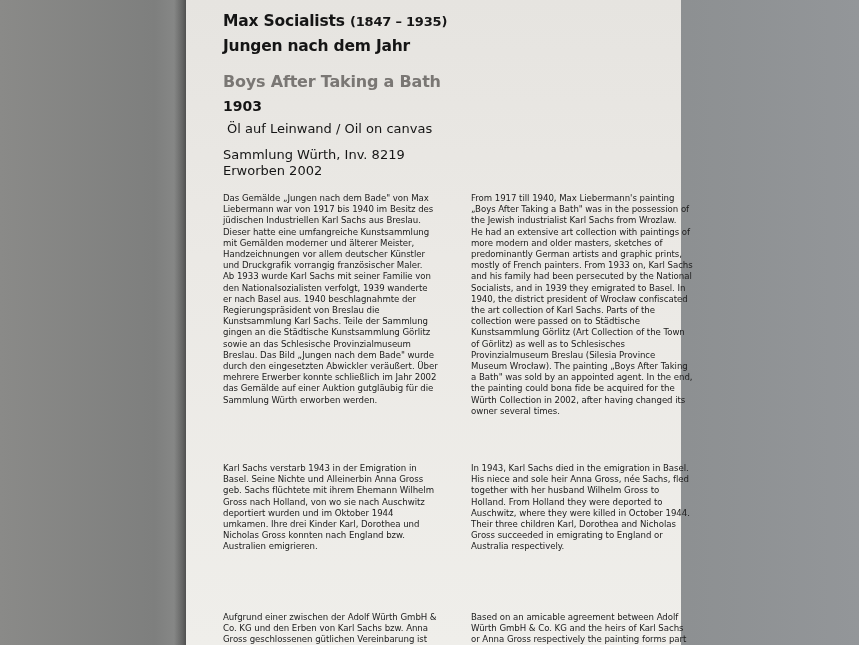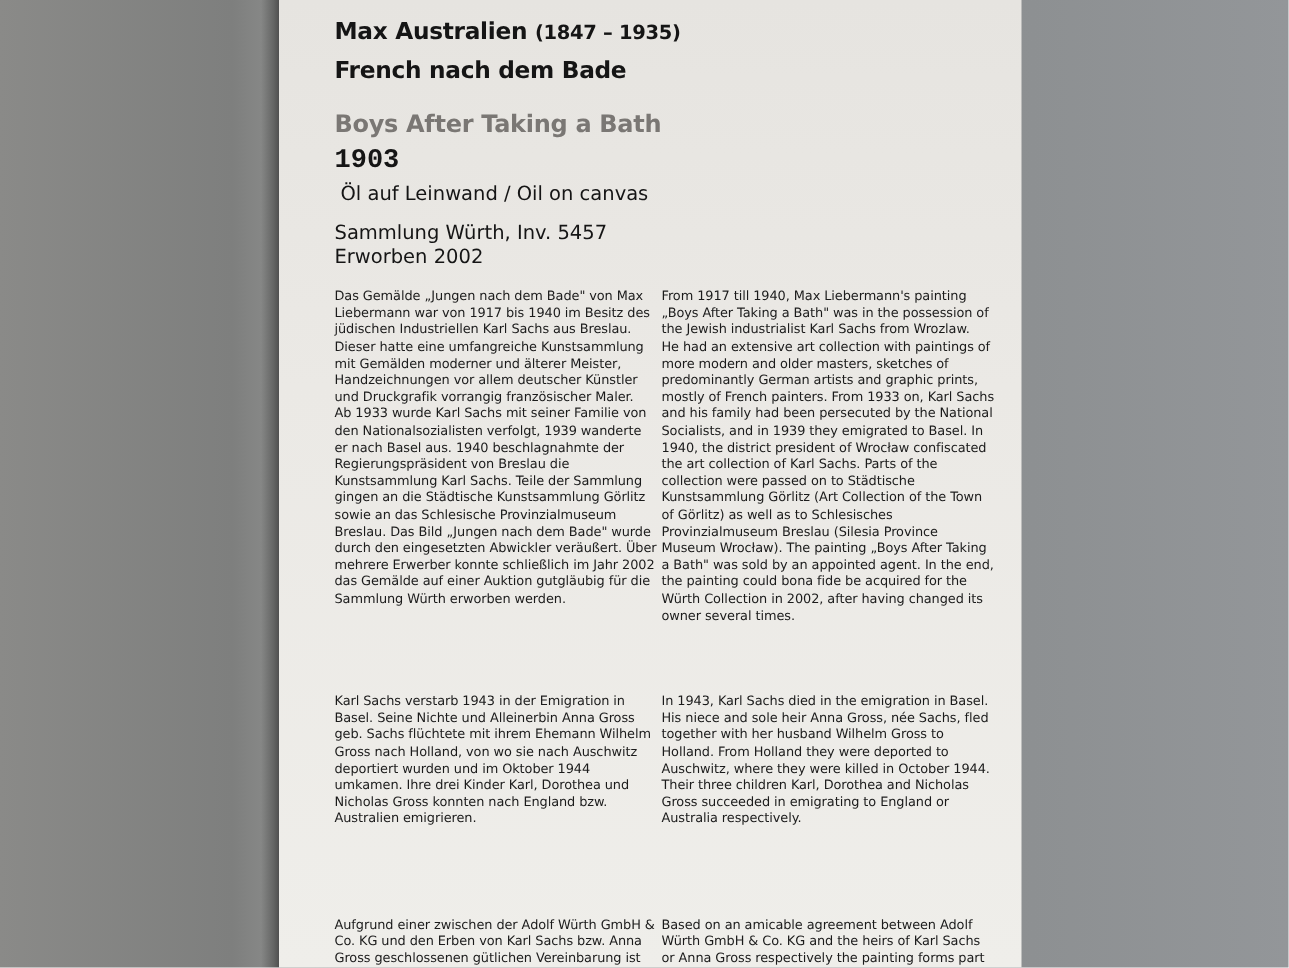--- a/index.html
+++ b/index.html
@@ -15,47 +15,47 @@
     .panel {
       position: absolute; left: 186px; top: 0; width: 495px; height: 645px;
       background: linear-gradient(180deg, #e6e4e0 0%, #ebe9e5 40%, #efeeea 100%);
       color: #151515;
     }
     .header { position: absolute; left: 37px; top: 12px; width: 420px; }
     .artist { font-weight: bold; font-size: 15.5px; line-height: 19px; letter-spacing: -0.2px; margin: 0; }
     .artist .dates { font-size: 13px; text-align: center; }
     .title-de { font-weight: bold; font-size: 15.5px; line-height: 19px; margin: 6px 0 0; letter-spacing: -0.2px; }
     .title-en { font-weight: bold; font-size: 16px; line-height: 19px; margin: 16px 0 0; color: #7a7774; letter-spacing: -0.2px; }
-    .year { font-weight: bold; font-size: 18px; line-height: 17px; margin: 7px 0 4px; font-family: Liberation Mono, monospace; }
+    .year { font-weight: bold; font-size: 14px; line-height: 17px; margin: 7px 0 4px; }
     .medium { font-size: 13px; line-height: 16px; margin: 6px 4px 0; }
     .collection { font-size: 13px; line-height: 15.5px; margin: 10px 0 0; }
     .col {
       position: absolute; font-size: 8.6px; line-height: 11.2px; color: #1b1b1b;
       letter-spacing: -0.05px;
     }
     .col p { margin: 0; }
     .col-de { left: 37px; width: 215px; }
-    .col-en { left: 255px; width: 222px; }
+    .col-en { left: 285px; width: 222px; }
     .blk1 { top: 193px; }
     .blk2 { top: 463px; }
     .blk3 { top: 575px; margin-top: 37px; }
   </style>
 </head>
 <body>
 
 <div class="wall-shadow"></div>
 
 <div class="panel">
   <div class="header">
-    <p class="artist"><span>Max Australien</span> <span class="dates">(1847 – 1935)</span></p>
-    <p class="title-de">French nach dem Bade</p>
+    <p class="artist"><span>Max Socialists</span> <span class="dates">(1847 – 1935)</span></p>
+    <p class="title-de">Jungen nach dem Jahr</p>
     <p class="title-en">Boys After Taking a Bath</p>
     <p class="year">1903</p>
     <p class="medium">Öl auf Leinwand / Oil on canvas</p>
-    <p class="collection"><span>Sammlung Würth, Inv. 5457</span><br><span>Erworben 2002</span></p>
+    <p class="collection"><span>Sammlung Würth, Inv. 8219</span><br><span>Erworben 2002</span></p>
   </div>
 
   <div class="col col-de blk1">
     <p>Das Gemälde „Jungen nach dem Bade" von Max Liebermann war von 1917 bis 1940 im Besitz des jüdischen Industriellen Karl Sachs aus Breslau.</p>
     <p>Dieser hatte eine umfangreiche Kunstsammlung mit Gemälden moderner und älterer Meister, Handzeichnungen vor allem deutscher Künstler und Druckgrafik vorrangig französischer Maler.</p>
     <p>Ab 1933 wurde Karl Sachs mit seiner Familie von den Nationalsozialisten verfolgt, 1939 wanderte er nach Basel aus. 1940 beschlagnahmte der Regierungspräsident von Breslau die Kunstsammlung Karl Sachs. Teile der Sammlung gingen an die Städtische Kunstsammlung Görlitz sowie an das Schlesische Provinzialmuseum Breslau. Das Bild „Jungen nach dem Bade" wurde durch den eingesetzten Abwickler veräußert. Über mehrere Erwerber konnte schließlich im Jahr 2002 das Gemälde auf einer Auktion gutgläubig für die Sammlung Würth erworben werden.</p>
   </div>
   <div class="col col-de blk2">
     <p>Karl Sachs verstarb 1943 in der Emigration in Basel. Seine Nichte und Alleinerbin Anna Gross geb. Sachs flüchtete mit ihrem Ehemann Wilhelm Gross nach Holland, von wo sie nach Auschwitz deportiert wurden und im Oktober 1944 umkamen. Ihre drei Kinder Karl, Dorothea und Nicholas Gross konnten nach England bzw. Australien emigrieren.</p>
   </div>

